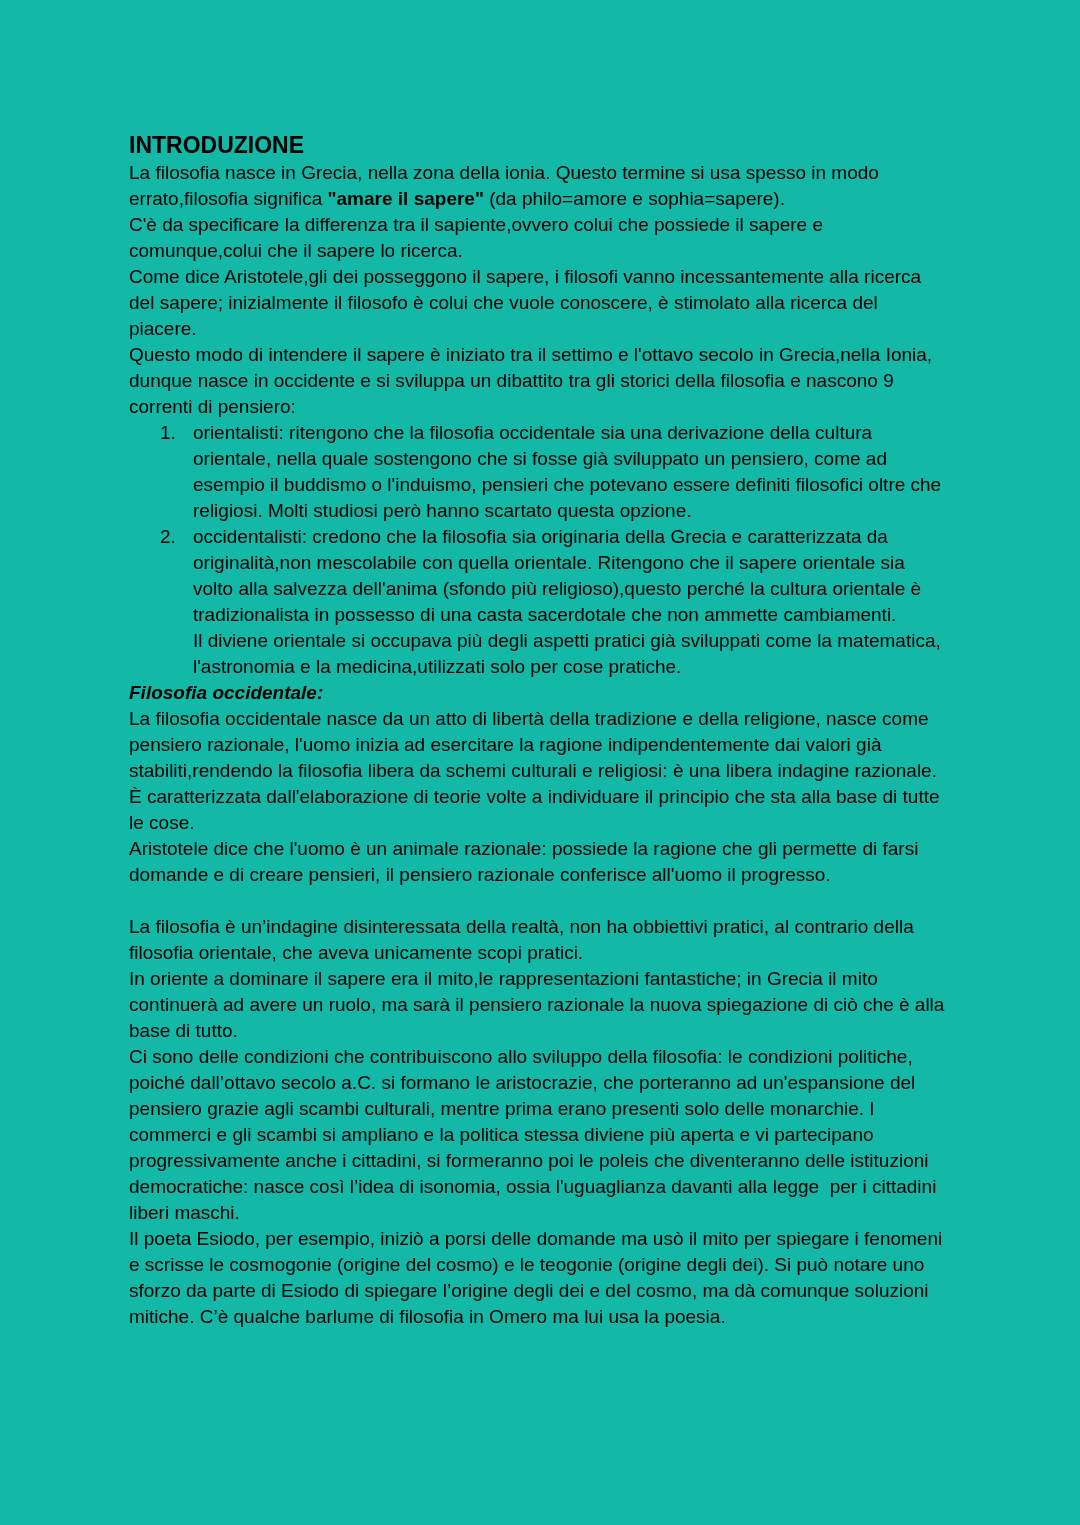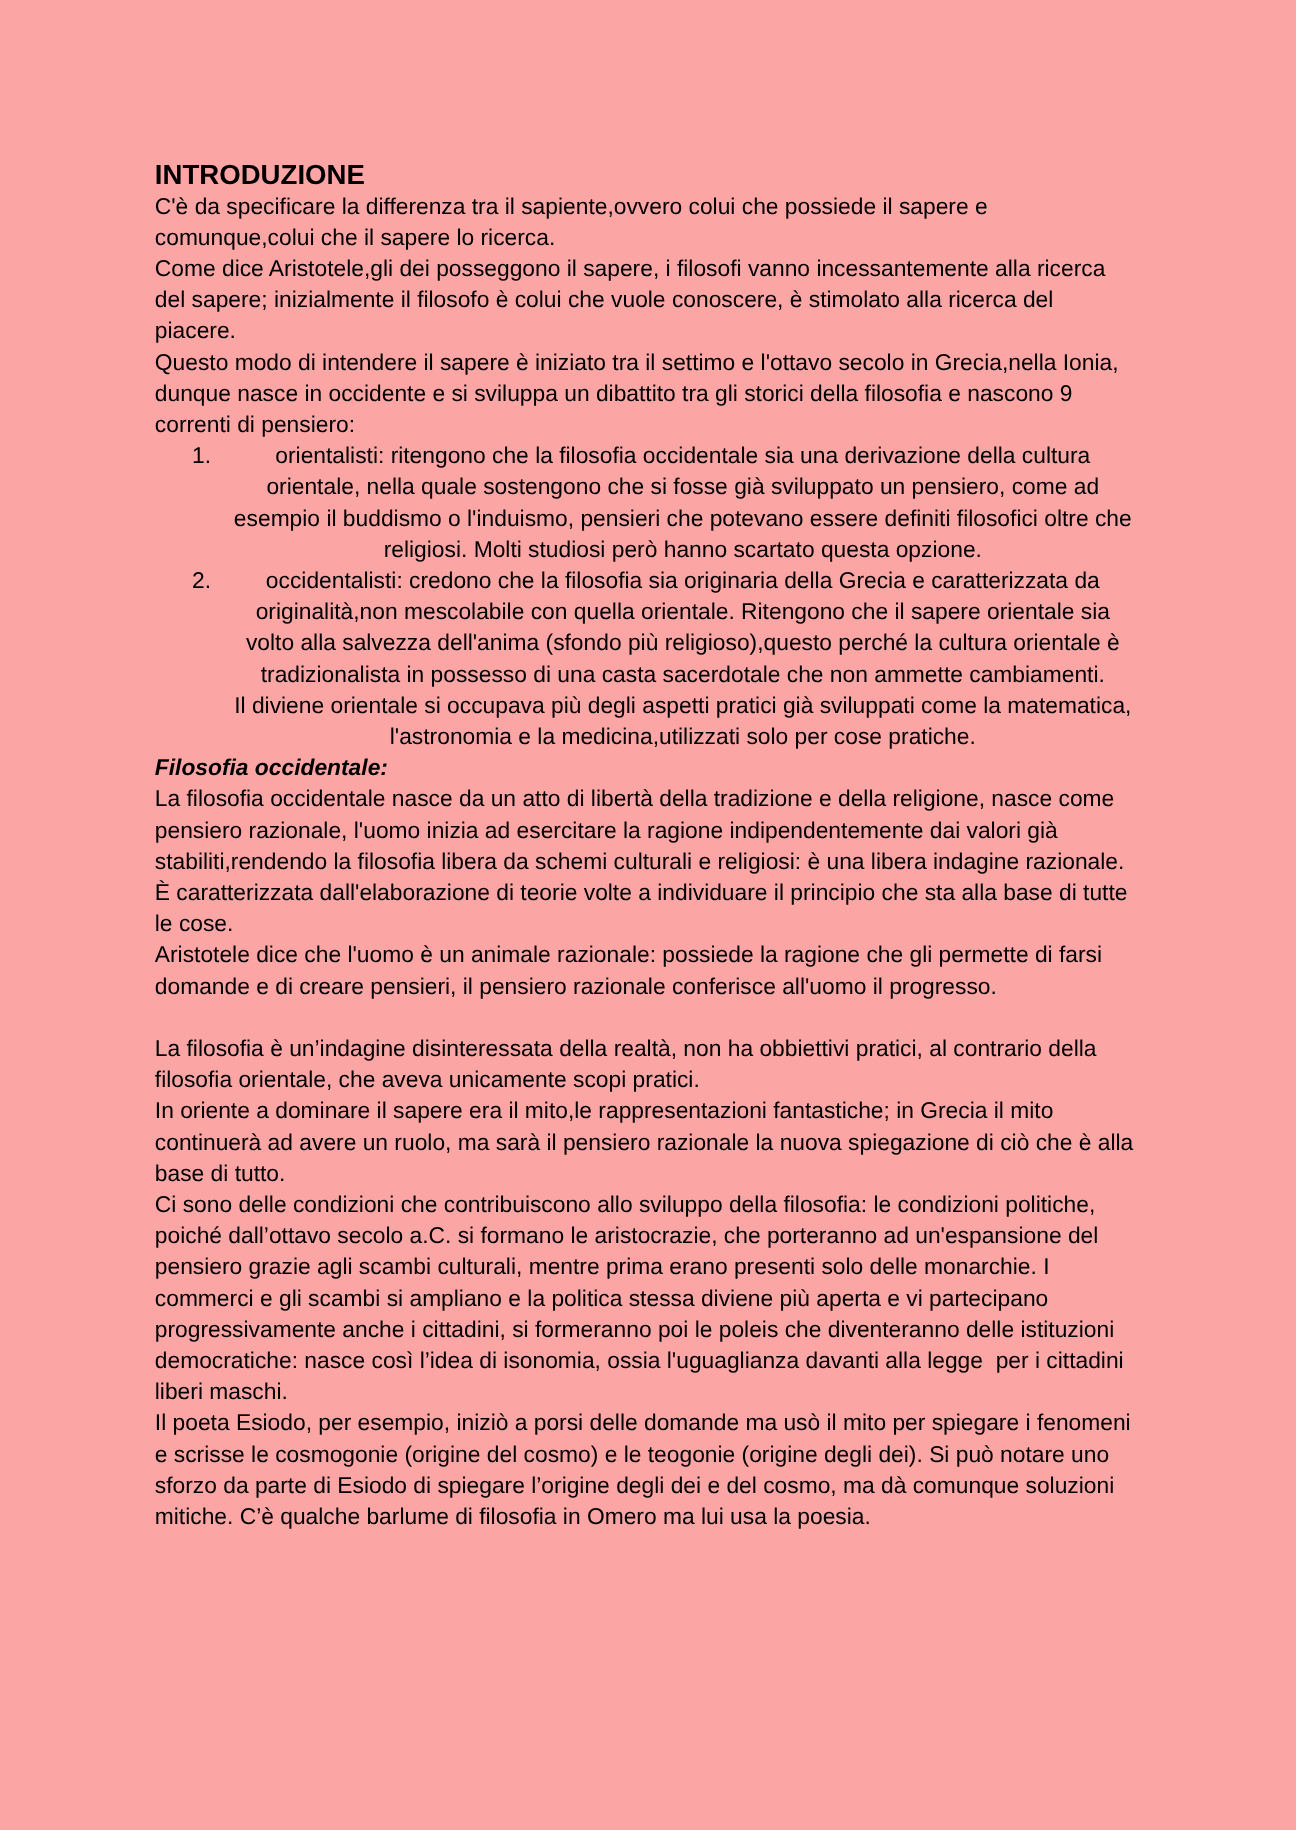--- a/index.html
+++ b/index.html
@@ -1,21 +1,21 @@
 <!DOCTYPE html>
 <html><head>
 <meta charset="utf-8">
 <style>
   html, body { margin: 0; padding: 0; }
   body { background: #ffffff; }
   .page {
     position: relative;
     width: 1080px;
     height: 1525px;
-    background: #fca5a5;
+    background: #14b8a6;
     font-family: "Liberation Sans", "DejaVu Sans", sans-serif;
     color: #000000;
     overflow: hidden;
   }
   .content {
     position: absolute;
     left: 129px;
     top: 130px;
     width: 816px;
   }
@@ -37,31 +37,32 @@
   .list-item {
     display: flex;
     padding-left: 31px;
   }
   .num {
     width: 33px;
     flex-shrink: 0;
     font-size: 19px;
     line-height: 26px;
   }
-  .li-content { flex: 1; text-align: center; }
+  .li-content { flex: 1; }
   .spacer { height: 26px; }
 </style>
 </head>
 <body>
 
 <div class="page">
   <div class="content">
 
     <h1 class="doc-title">INTRODUZIONE</h1>
 
+    <p><span>La filosofia nasce in Grecia, nella zona della ionia. Questo termine si usa spesso in modo errato,filosofia significa </span><span class="b">"amare il sapere"</span><span> (da philo=amore e sophia=sapere).</span></p>
 
     <p><span>C'è da specificare la differenza tra il </span><span class="u">sapiente</span><span>,ovvero colui che possiede il sapere e </span><span class="u">comunque</span><span>,colui che il sapere lo ricerca.</span></p>
 
     <p>Come dice Aristotele,gli dei posseggono il sapere, i filosofi vanno incessantemente alla ricerca del sapere; inizialmente il filosofo è colui che vuole conoscere, è stimolato alla ricerca del piacere.</p>
 
     <p>Questo modo di intendere il sapere è iniziato tra il settimo e l'ottavo secolo in Grecia,nella Ionia, dunque nasce in occidente e si sviluppa un dibattito tra gli storici della filosofia e nascono 9 correnti di pensiero:</p>
 
     <div class="list">
       <div class="list-item">
         <span class="num">1.</span>

